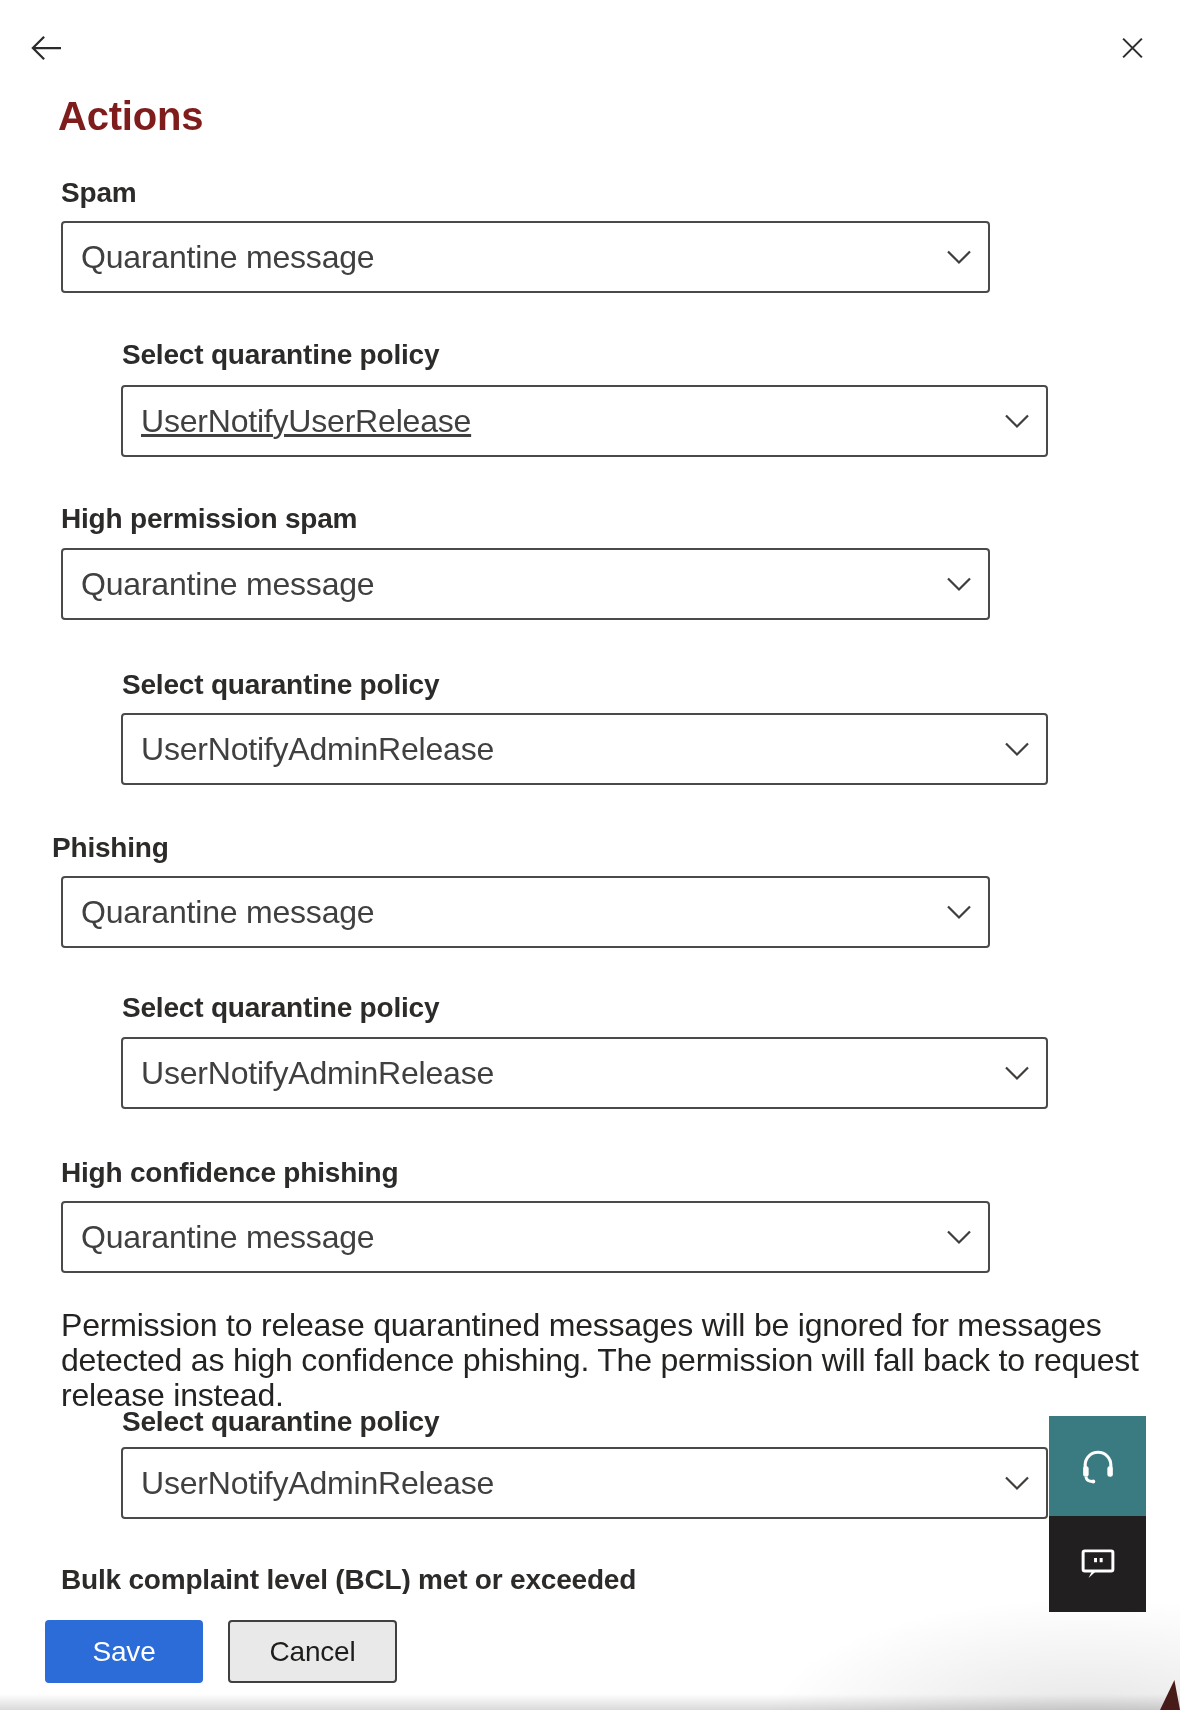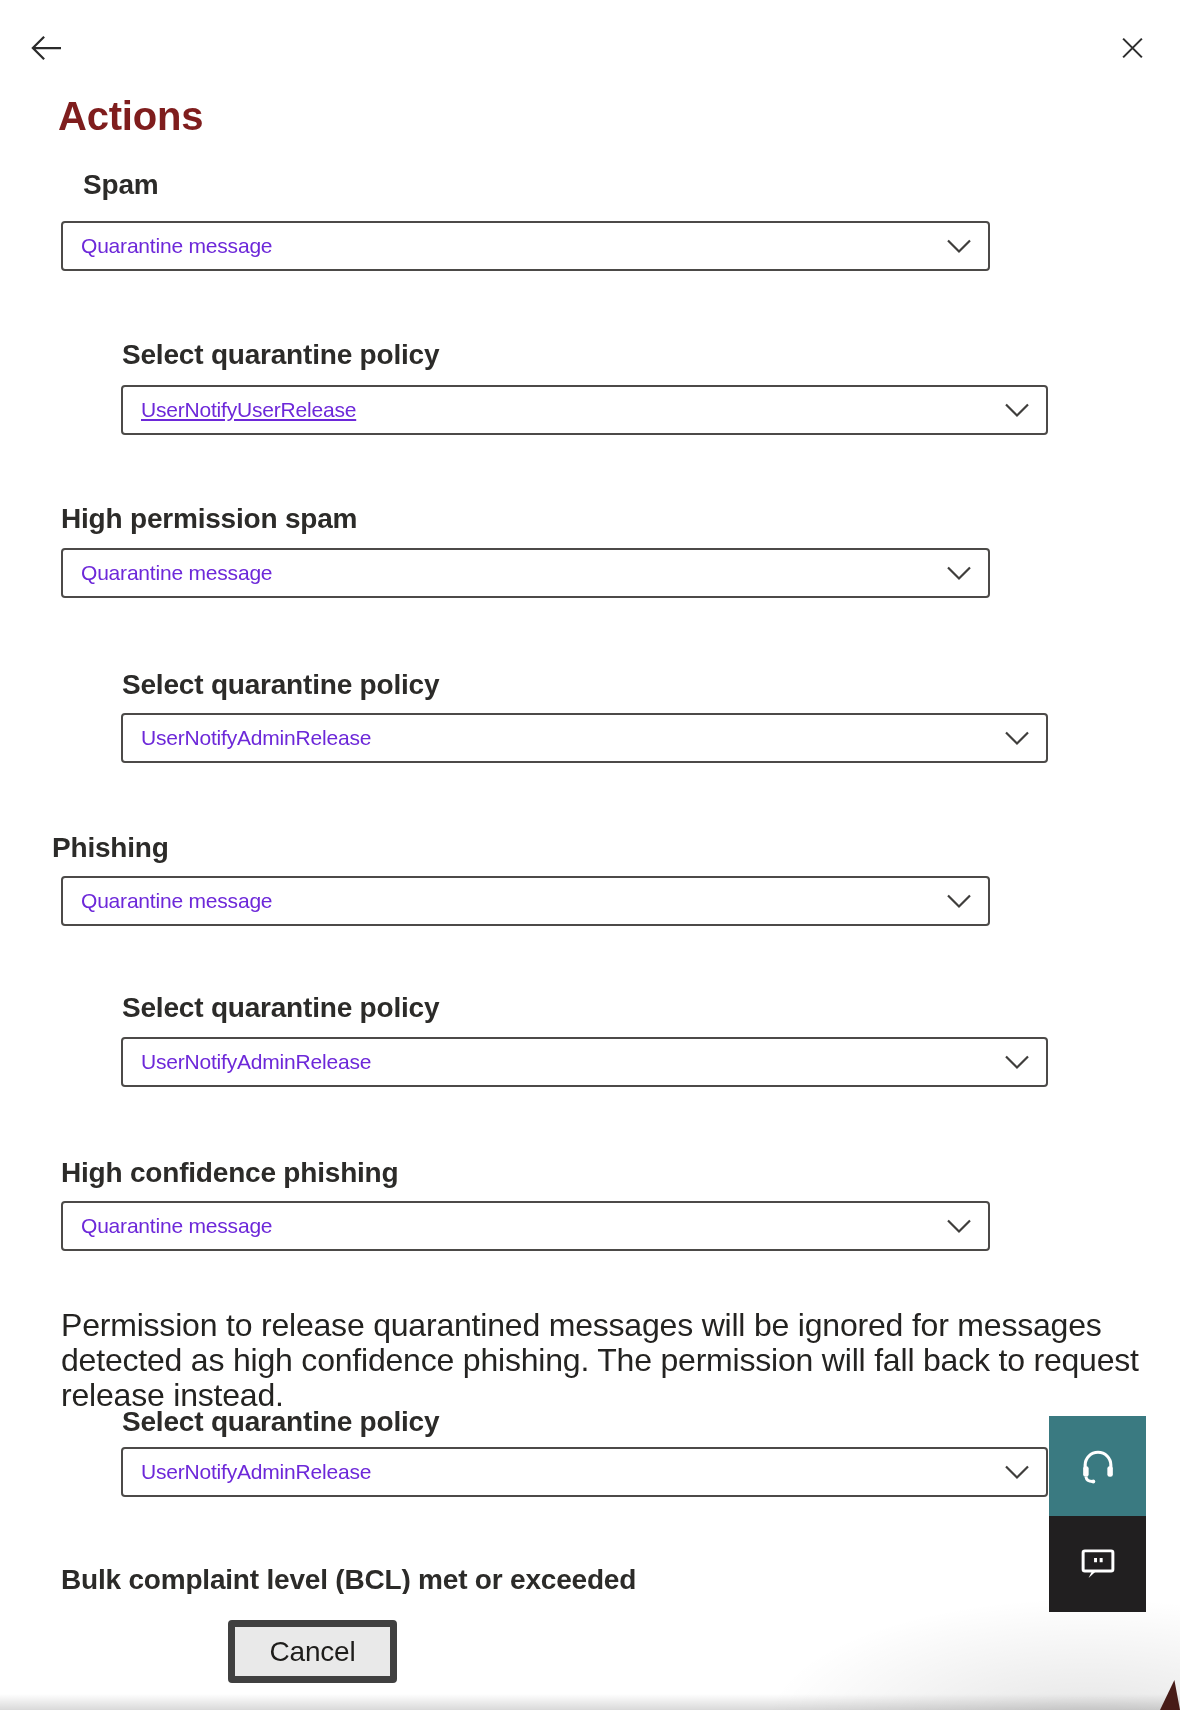--- a/index.html
+++ b/index.html
@@ -8,34 +8,34 @@
     font-family:"Liberation Sans","DejaVu Sans",sans-serif;letter-spacing:-0.2px;
   }
   .abs{position:absolute;}
   
   .back-btn{left:24px;top:28px;width:44px;height:40px;display:flex;align-items:center;justify-content:center;cursor:pointer;}
   .close-btn{left:1112px;top:28px;width:40px;height:40px;display:flex;align-items:center;justify-content:center;cursor:pointer;}
   
   .title{left:58px;top:92px;font-size:40px;font-weight:700;color:#7f1d1d;line-height:48px;}
   
   .lbl{font-size:28px;font-weight:700;color:#2c2b29;line-height:34px;white-space:nowrap;}
-  .l-spam{left:61px;top:168px;margin-left:22px;}
+  .l-spam{left:61px;top:176px;}
   .l-sqp1{left:122px;top:338px;}
   .l-hcs{left:61px;top:502px;}
   .l-sqp2{left:122px;top:668px;}
   .l-phish{left:52px;top:831px;}
   .l-sqp3{left:122px;top:991px;}
   .l-hcp{left:61px;top:1156px;}
   .l-sqp4{left:122px;top:1405px;}
   .l-bcl{left:61px;top:1563px;z-index:1;}
   
   .dd{
-    position:absolute;height:50px;box-sizing:border-box;background:#fff;
+    position:absolute;height:72px;box-sizing:border-box;background:#fff;
     border:2px solid #4c4a48;border-radius:4px;display:flex;align-items:center;
-    padding:0 64px 0 18px;font-size:21px;color:#6d28d9;cursor:pointer;white-space:nowrap;
+    padding:0 64px 0 18px;font-size:32px;color:#404040;cursor:pointer;white-space:nowrap;
   }
   .dd .chev{position:absolute;right:16px;top:50%;transform:translateY(-50%);display:flex;}
   .d1{left:61px;top:221px;width:929px;}
   .d2{left:121px;top:385px;width:927px;text-decoration:underline;}
   .d3{left:61px;top:548px;width:929px;}
   .d4{left:121px;top:713px;width:927px;}
   .d5{left:61px;top:876px;width:929px;}
   .d6{left:121px;top:1037px;width:927px;}
   .d7{left:61px;top:1201px;width:929px;}
   .d8{left:121px;top:1447px;width:927px;}
@@ -46,21 +46,21 @@
   .help-btn{top:1416px;height:100px;background:#3a7a81;}
   .feedback-btn{top:1516px;height:96px;background:#211f20;}
   
   .footer{left:0;top:1594px;width:1180px;height:116px;background:#ffffff;z-index:2;}
   .btn{
     position:absolute;top:26px;height:63px;box-sizing:border-box;border-radius:4px;
     display:flex;align-items:center;justify-content:center;font-size:28px;cursor:pointer;
     font-family:"Liberation Sans","DejaVu Sans",sans-serif;letter-spacing:-0.2px;
   }
   .save{left:45px;width:158px;background:#2b6cd9;color:#ffffff;border:none;font-weight:400;}
-  .cancel{left:228px;width:169px;background:#e9e9e9;color:#1e1d1b;border:7px solid #404040;font-weight:400;}
+  .cancel{left:228px;width:169px;background:#e9e9e9;color:#1e1d1b;border:2px solid #404040;font-weight:400;}
   
   .bottom-fade{left:0;bottom:0;width:1180px;height:16px;
     background:linear-gradient(to bottom,rgba(0,0,0,0),rgba(0,0,0,0.15));z-index:6;}
   .corner-glow{right:0;bottom:0;width:460px;height:130px;
     background:radial-gradient(ellipse at 80% 110%,rgba(0,0,0,0.10),rgba(0,0,0,0) 62%);z-index:6;}
   .corner-wedge{right:0;bottom:0;width:20px;height:30px;background:#471b17;
     clip-path:polygon(72% 0,100% 100%,0 100%);z-index:7;}
 </style>
 </head>
 <body>
@@ -183,20 +183,21 @@
     <span style="display:flex;">
       <svg width="42" height="42" viewBox="0 0 24 24">
         <rect x="3.5" y="4.5" width="17" height="11.5" rx="1" fill="none" stroke="#ffffff" stroke-width="1.7"></rect>
         <path d="M8.6 16 L6.6 20 L11 16 Z" fill="#ffffff"></path>
         <path d="M10.6 8.6 V11 M13.8 8.6 V11" stroke="#ffffff" stroke-width="1.7"></path>
       </svg>
     </span>
   </div>
 
   <div class="abs footer">
+    <button class="btn save">Save</button>
     <button class="btn cancel">Cancel</button>
   </div>
 
   <div class="abs corner-glow"></div>
   <div class="abs bottom-fade"></div>
   <div class="abs corner-wedge"></div>
 
 </div>
 
 </body></html>

